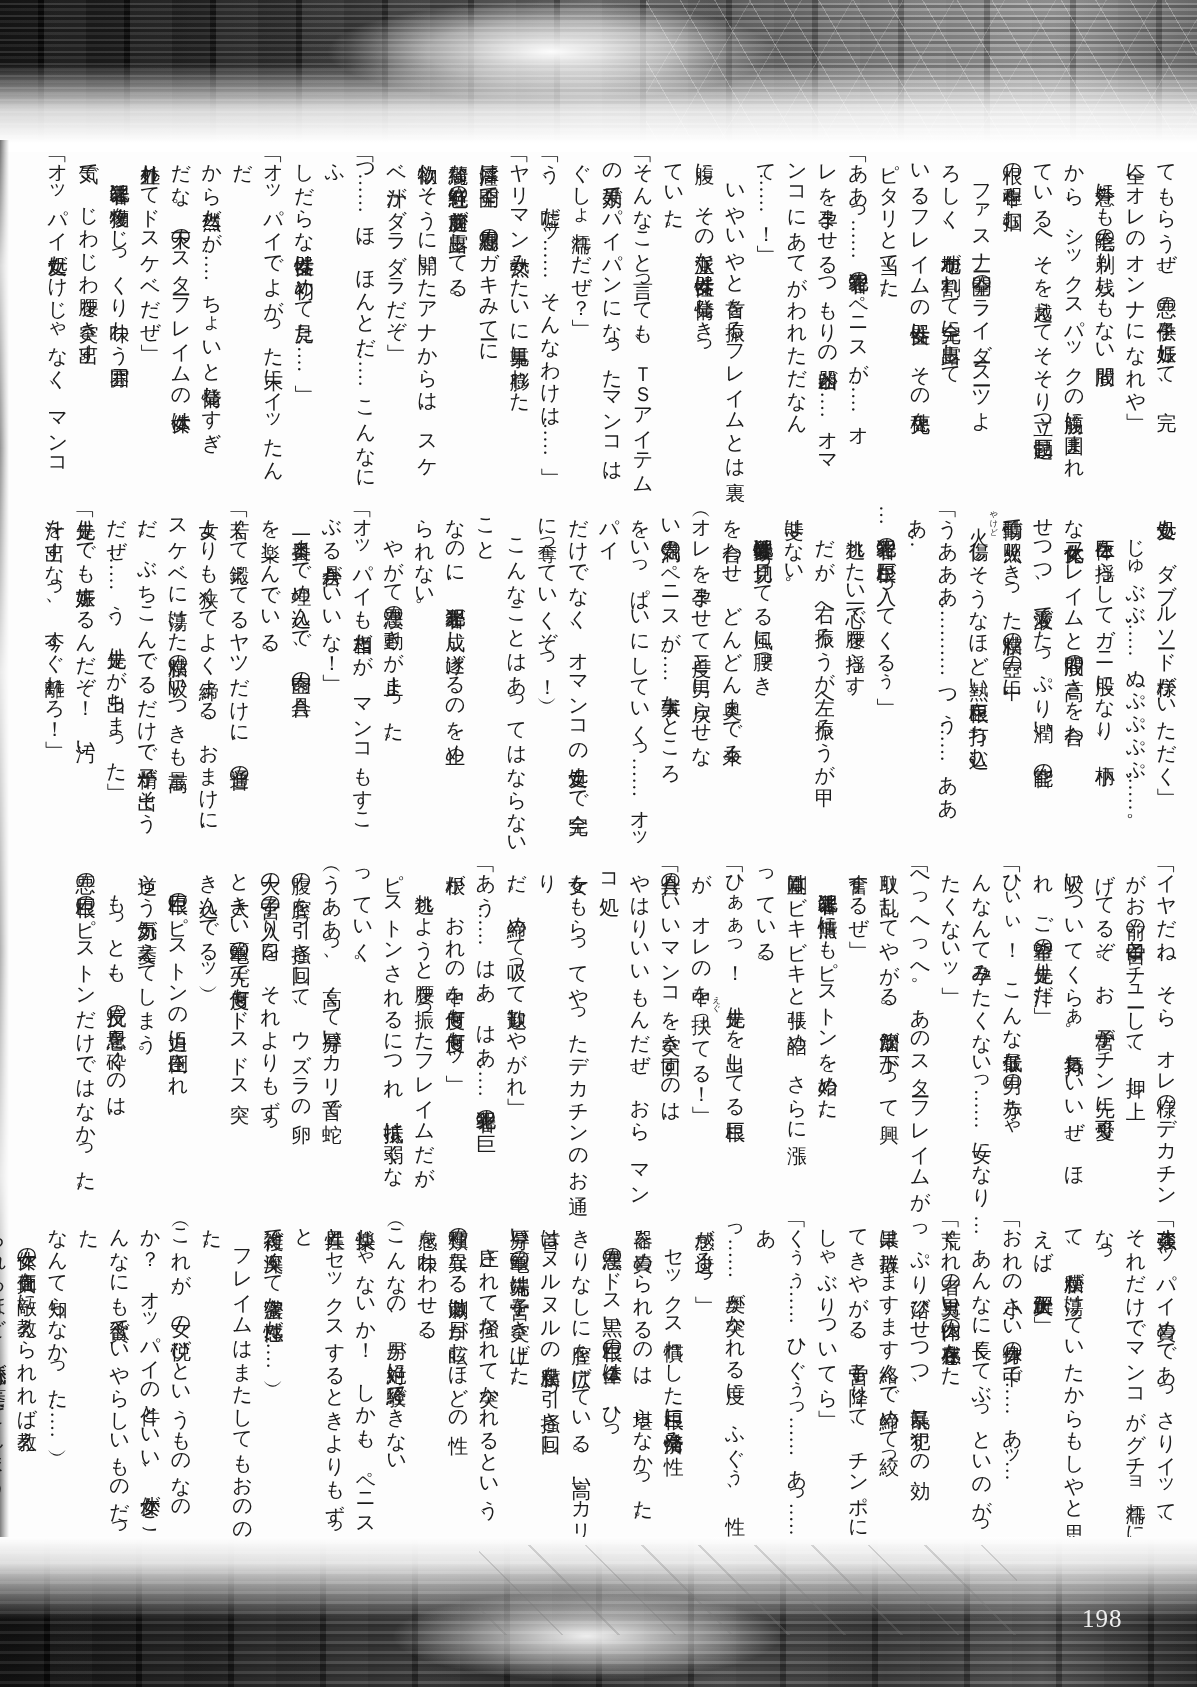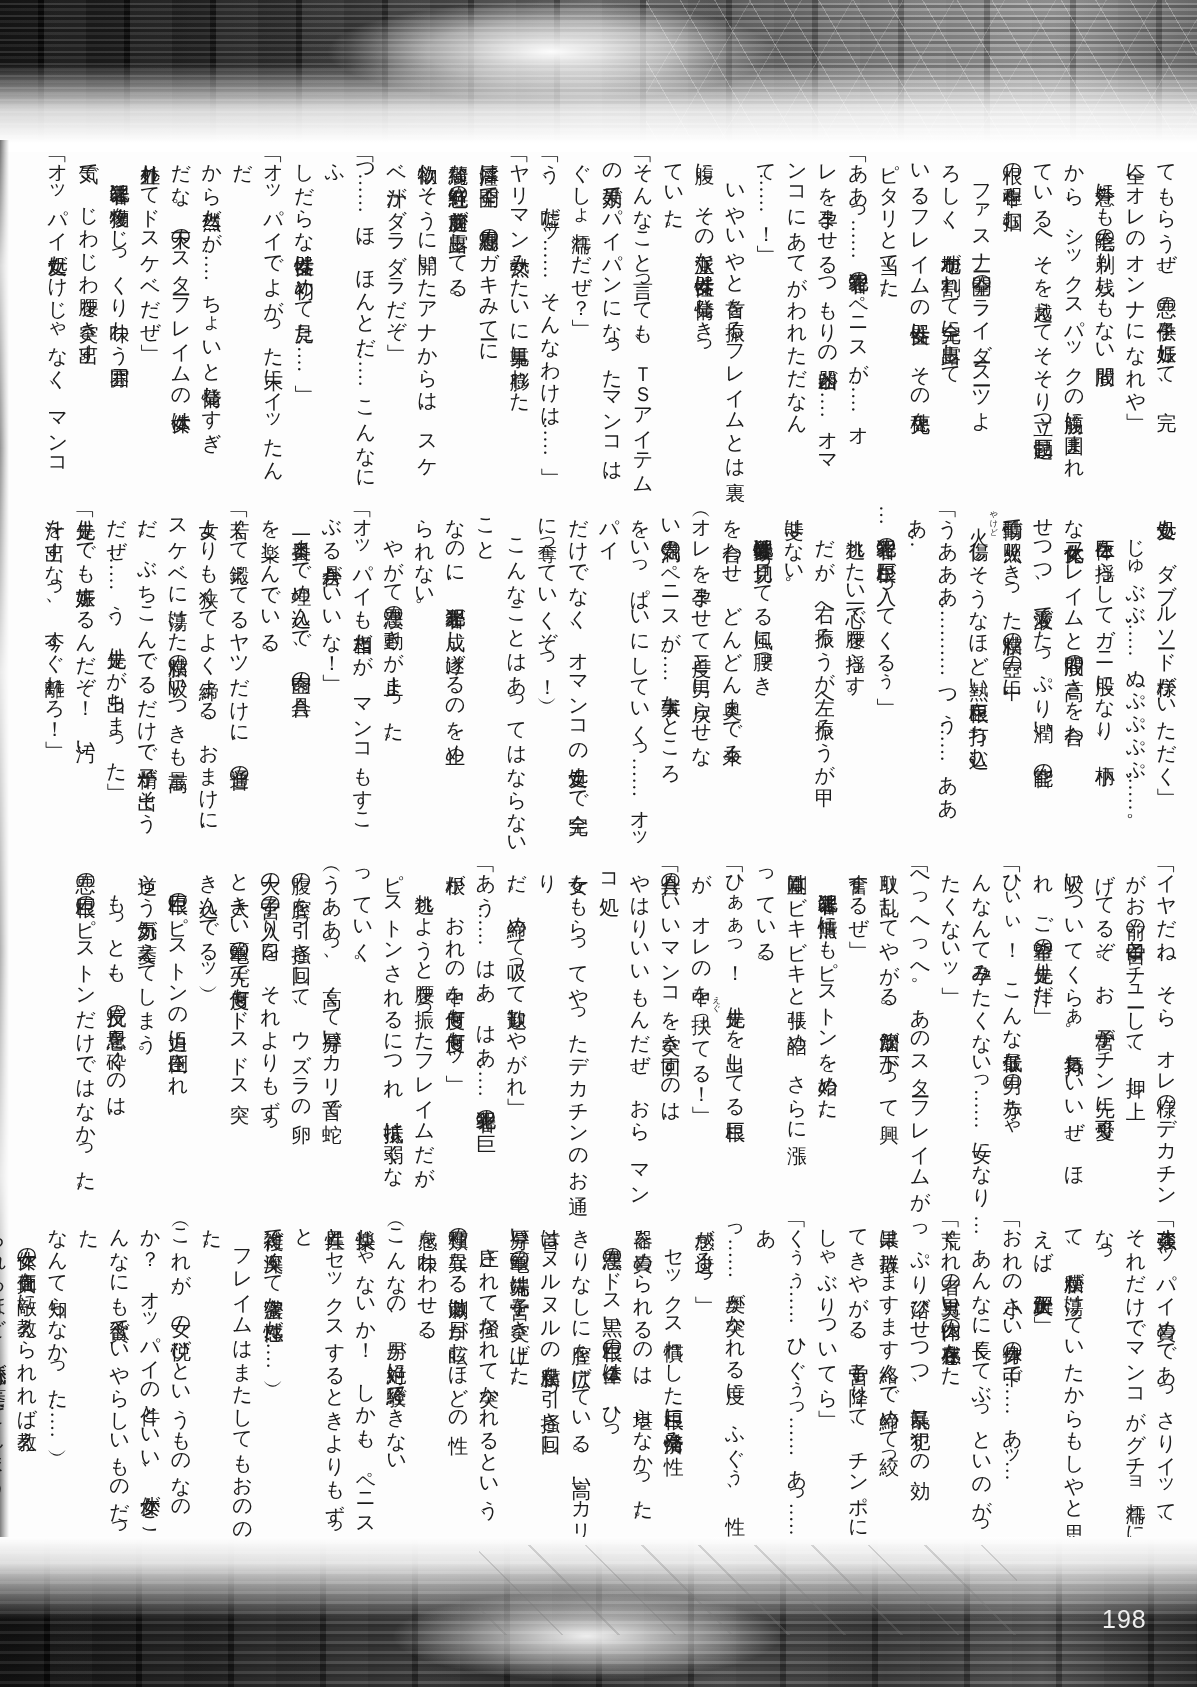--- a/index.html
+++ b/index.html
@@ -26,21 +26,21 @@
   .banner-bottom::before{content:"";position:absolute;inset:0;
     background:linear-gradient(180deg,#ffffff 0%, rgba(255,255,255,0.85) 18%, rgba(255,255,255,0) 55%);}
   .tech-lines{position:absolute;top:0;right:0;width:46%;height:100%;opacity:.45;
     background:
       repeating-linear-gradient(60deg, transparent 0 15px, rgba(255,255,255,0.55) 15px 16px, transparent 16px 30px),
       repeating-linear-gradient(-60deg, transparent 0 22px, rgba(255,255,255,0.35) 22px 23px, transparent 23px 44px);}
   .tech-lines-footer{position:absolute;top:8px;left:40%;width:45%;height:60%;opacity:.35;
     background:
       repeating-linear-gradient(45deg, transparent 0 18px, rgba(120,120,120,0.8) 18px 20px, transparent 20px 40px);}
   .pageno{position:absolute;left:1082px;top:68px;color:#efefef;
-    font-family:Liberation Sans, sans-serif;font-size:25px;letter-spacing:1px;margin-left:20px;}
+    font-family:Liberation Serif, serif;font-size:25px;letter-spacing:1px;}
 
   
   .gutter{position:absolute;left:0;top:140px;width:9px;height:1400px;
     background:linear-gradient(180deg, rgba(0,0,0,0.55) 0%, rgba(0,0,0,0.15) 9%, rgba(0,0,0,0.42) 22%, rgba(0,0,0,0.08) 38%, rgba(0,0,0,0.30) 58%, rgba(0,0,0,0.08) 74%, rgba(0,0,0,0.50) 96%);
     -webkit-mask-image:linear-gradient(90deg,#000 0%,rgba(0,0,0,0.4) 55%,transparent 100%);
             mask-image:linear-gradient(90deg,#000 0%,rgba(0,0,0,0.4) 55%,transparent 100%);}
 
   
   .band{position:absolute;right:15px;width:1050px;height:342px;
     writing-mode:vertical-rl;-webkit-writing-mode:vertical-rl;

